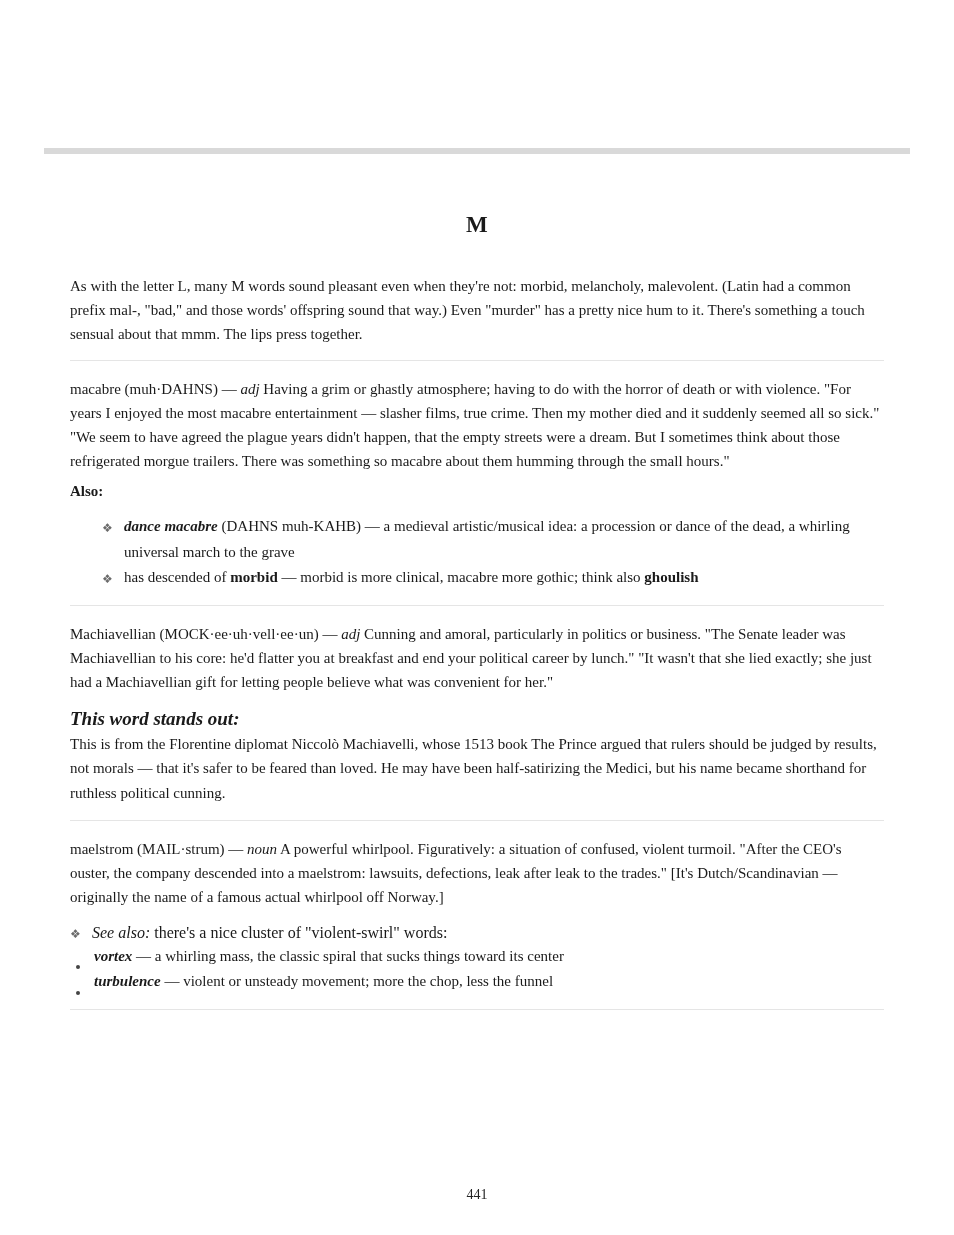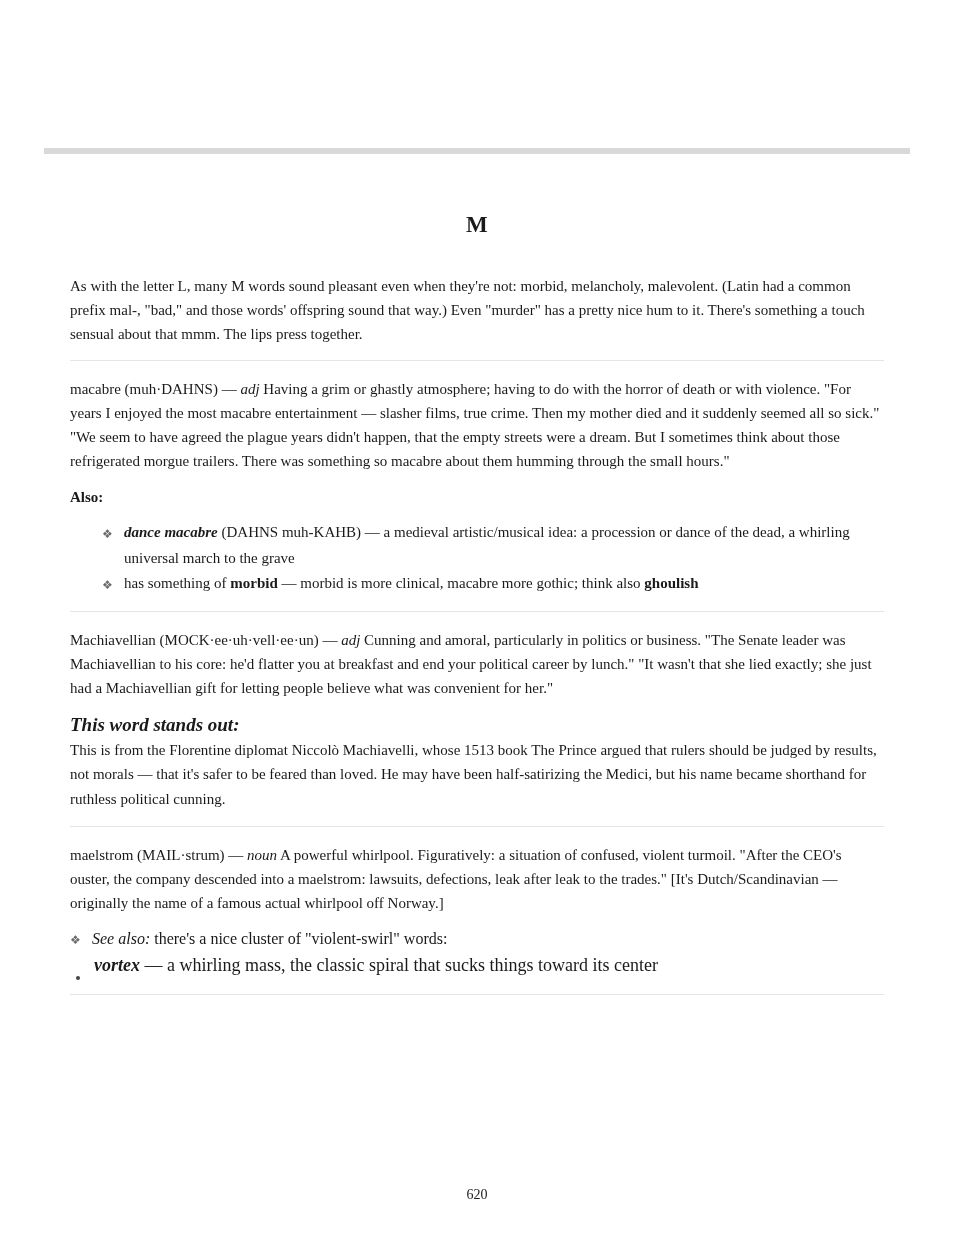--- a/index.html
+++ b/index.html
@@ -58,21 +58,21 @@
   .rom {
     font-style: normal;
     font-weight: 400;
   }
   .pos {
     font-style: italic;
     font-weight: 400;
     margin-top: 47px;
   }
   .also-block {
-    margin-top: 16px;
+    margin-top: 10px;
   }
   .also-head {
     font-weight: 700;
     font-size: 15px;
     margin-bottom: 10px;
   }
   .also-list {
     list-style: none;
     padding: 0;
     margin: 14px 0 0 0;
@@ -119,21 +119,21 @@
     font-style: italic;
   }
   .see-list {
     list-style: none;
     padding: 0;
     margin: 2px 0 0 0;
   }
   .see-list li {
     display: flex;
     align-items: flex-end;
-    font-size: 18px;
+    font-size: 15px;
     line-height: 1.7;
     padding-left: 6px;
   }
   .see-dot {
     display: inline-block;
     width: 12px;
     flex: 0 0 12px;
     margin-top: 8px;
     margin-right: 6px;
   }
@@ -187,21 +187,21 @@
         <ul class="also-list">
           <li>
             <span class="diamond-ic">❖</span>
             <span>
               <span class="idiom">dance macabre</span><span> (DAHNS muh-KAHB) — a medieval artistic/musical idea: a procession or dance of the dead, a whirling universal march to the grave</span>
             </span>
           </li>
           <li>
             <span class="diamond-ic">❖</span>
             <span class="synline">
-              <span>has something of </span><span class="syn">morbid</span><span> — morbid is more clinical, macabre more gothic; think also </span><span class="syn">ghoulish</span>
+              <span>has descended of </span><span class="syn">morbid</span><span> — morbid is more clinical, macabre more gothic; think also </span><span class="syn">ghoulish</span>
             </span>
           </li>
         </ul>
       </div>
     </div>
 
     <hr class="sep">
 
     <div class="term-block">
       <span class="term-line">
@@ -230,21 +230,27 @@
         <span class="lead">See also: </span>
         <span>there's a nice cluster of "violent-swirl" words:</span>
       </div>
       <ul class="see-list">
         <li>
           <span class="see-dot"></span>
           <span>
             <span class="see-word">vortex</span><span> — a whirling mass, the classic spiral that sucks things toward its center</span>
           </span>
         </li>
+        <li>
+          <span class="see-dot"></span>
+          <span>
+            <span class="see-word">turbulence</span><span> — violent or unsteady movement; more the chop, less the funnel</span>
+          </span>
+        </li>
       </ul>
     </div>
 
     <hr class="sep">
 
   </div>
 
-  <div class="pagenum">620</div>
+  <div class="pagenum">441</div>
 </div>
 
 </body></html>

